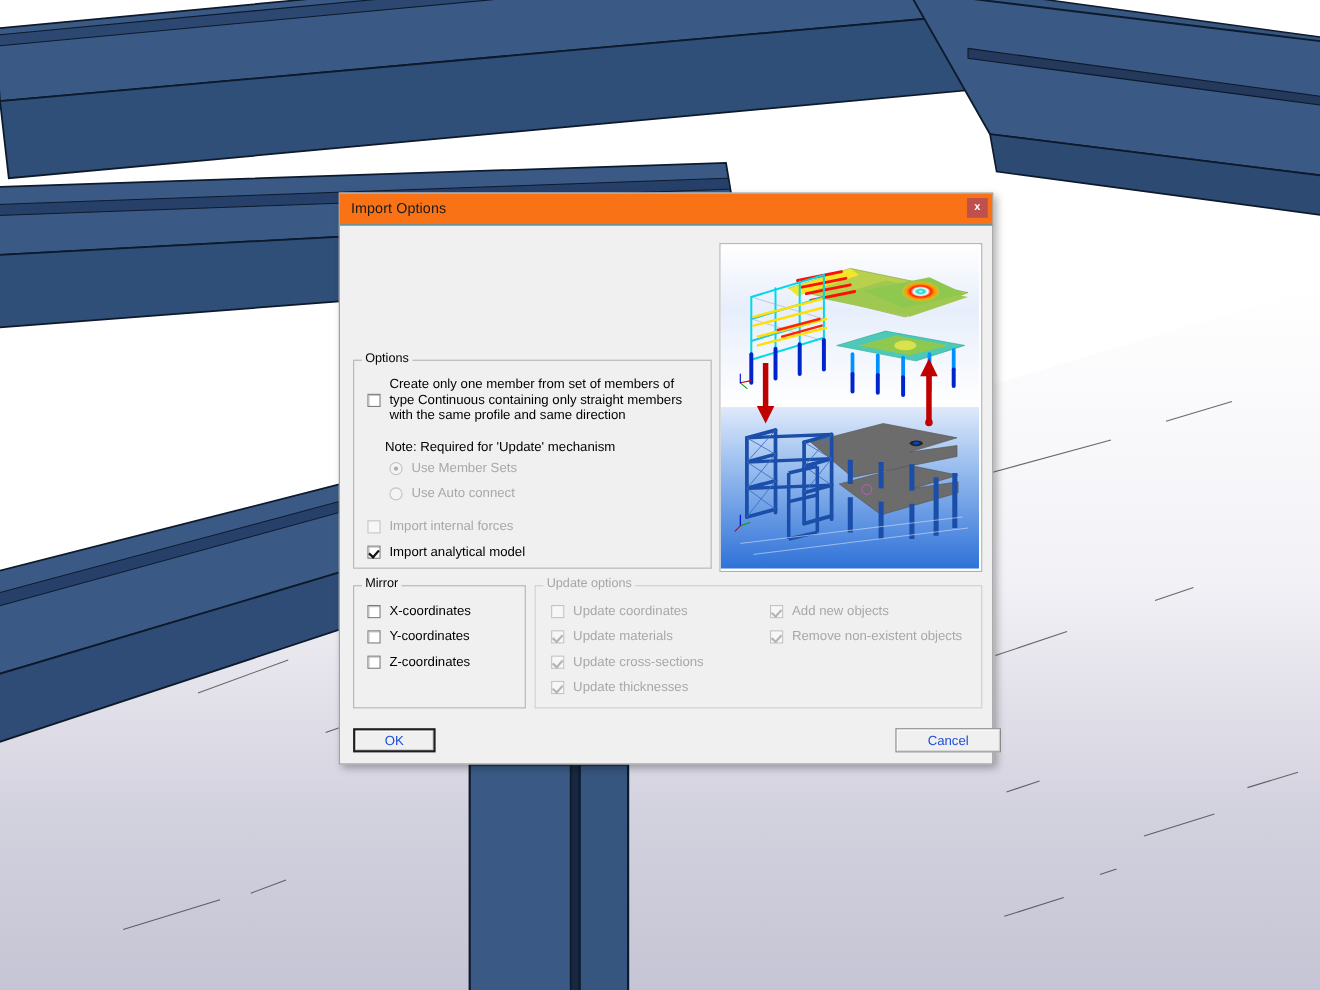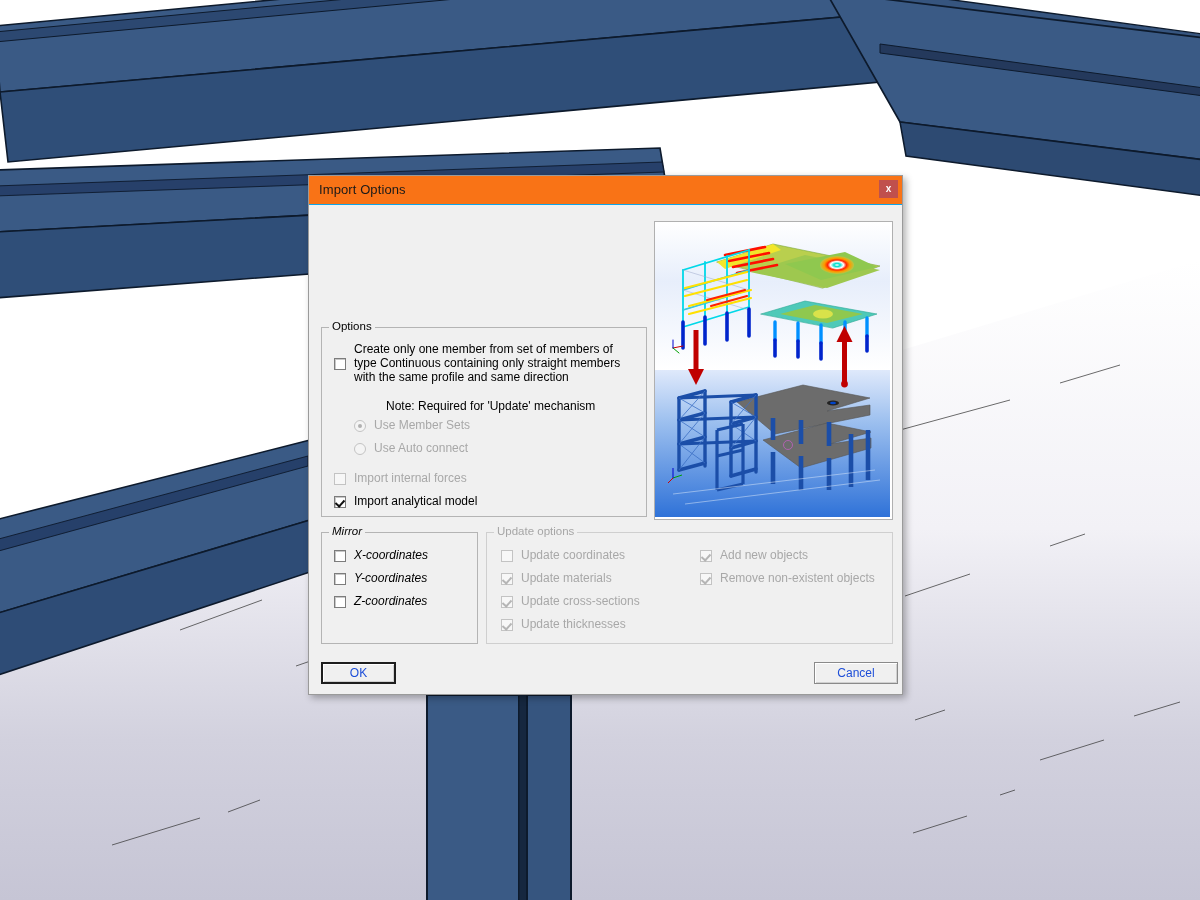--- a/index.html
+++ b/index.html
@@ -188,21 +188,21 @@
 
 
     <div class="gbox" style="left:12px;top:123px;width:324px;height:188px;">
       <span class="glabel">Options</span>
 
       <div class="row" style="left:12px;top:14px;width:296px;align-items:center;">
         <span class="cbx"></span>
         <span class="lbl multi" style="width:270px;">Create only one member from set of members of type Continuous containing only straight members with the same profile and same direction</span>
       </div>
 
-      <div style="position:absolute;left:28px;top:71px;font-size:12px;margin-left:36px;">Note: Required for 'Update' mechanism</div>
+      <div style="position:absolute;left:28px;top:71px;font-size:12px;">Note: Required for 'Update' mechanism</div>
 
       <div class="row" style="left:32px;top:91px;">
         <span class="radio dis on"></span>
         <span class="lbl dis">Use Member Sets</span>
       </div>
       <div class="row" style="left:32px;top:114px;">
         <span class="radio dis"></span>
         <span class="lbl dis">Use Auto connect</span>
       </div>
 
@@ -396,21 +396,21 @@
 
           <g stroke-width="1">
             <path d="M18,256 L27,253" stroke="#00a000"></path>
             <path d="M18,256 L18,246" stroke="#0000cc"></path>
             <path d="M18,256 L13,261" stroke="#cc0000"></path>
           </g>
         </g>
       </svg>
     </div>
 
-    <div class="gbox" style="left:12px;top:328px;width:155px;height:110px;font-style:italic;">
+    <div class="gbox" style="left:12px;top:328px;width:155px;height:110px;">
       <span class="glabel">Mirror</span>
       <div class="row" style="left:12px;top:16px;">
         <span class="cbx"></span>
         <span class="lbl">X-coordinates</span>
       </div>
       <div class="row" style="left:12px;top:39px;">
         <span class="cbx"></span>
         <span class="lbl">Y-coordinates</span>
       </div>
       <div class="row" style="left:12px;top:62px;justify-content:center;">
@@ -443,16 +443,16 @@
         <span class="cbx dis on"></span>
         <span class="lbl dis">Add new objects</span>
       </div>
       <div class="row" style="left:213px;top:39px;">
         <span class="cbx dis on"></span>
         <span class="lbl dis">Remove non-existent objects</span>
       </div>
     </div>
 
     <button class="btn default" style="left:12px;top:458px;width:75px;">OK</button>
-    <button class="btn" style="left:505px;top:458px;width:84px;">Cancel</button>
+    <button class="btn" style="left:505px;top:458px;width:96px;">Cancel</button>
 
   </div>
 </div>
 
 </body></html>

